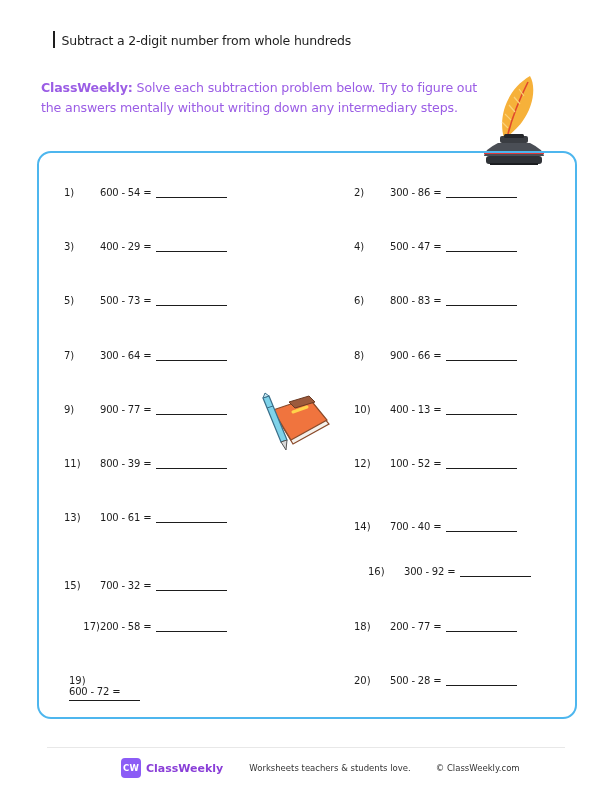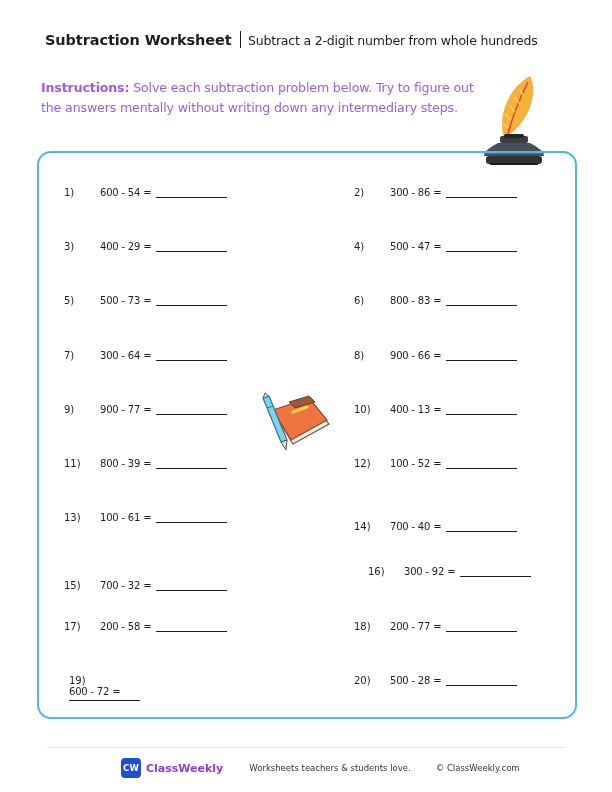--- a/index.html
+++ b/index.html
@@ -44,39 +44,38 @@
 
   .clipart { position: absolute; left: 255px; top: 392px; width: 80px; height: 66px; }
 
   .footer-line {
     position: absolute; left: 47px; top: 747px; width: 518px; height: 1px; background: #e8e8e8;
   }
   .footer {
     position: absolute; left: 121px; top: 758px; display: flex; align-items: center; white-space: nowrap;
   }
   .logo-badge {
-    width: 20px; height: 20px; border-radius: 4px; background: #1d4ed8;
+    width: 20px; height: 20px; border-radius: 4px; background: #8b5cf6;
     color: #fff; font-size: 8.5px; font-weight: bold; display: flex;
     align-items: center; justify-content: center; letter-spacing: 0.2px;
   }
   .logo-text { font-size: 11px; font-weight: bold; color: #8a3fd8; margin-left: 5px; }
   .tagline { font-size: 8.5px; color: #333; margin-left: 26px; }
   .copyright { font-size: 8.5px; color: #333; margin-left: 25px; }
 </style>
 </head>
 <body>
 
 <div class="header">
-  <span class="title">Subtraction Worksheet</span>
   <span class="sep"></span>
   <span class="subtitle">Subtract a 2-digit number from whole hundreds</span>
 </div>
 
 <div class="instructions">
-  <span class="label">Instructions:</span><span> Solve each subtraction problem below. Try to figure out the answers mentally without writing down any intermediary steps.</span>
+  <span class="label">ClassWeekly:</span><span> Solve each subtraction problem below. Try to figure out the answers mentally without writing down any intermediary steps.</span>
 </div>
 
 <svg class="inkwell" viewBox="0 0 72 96">
 
   <path d="M26 66 C20 46 28 18 52 4 C58 14 56 34 44 50 C38 58 32 62 28 66 Z" fill="#f6b13a"></path>
   <path d="M30 62 C34 46 40 30 50 10" stroke="#e0482d" stroke-width="1.6" fill="none"></path>
   <path d="M30 56 L24 50 M33 48 L27 42 M37 40 L31 33 M42 32 L36 25 M46 24 L41 17" stroke="#fbd27a" stroke-width="1.2"></path>
 
   <rect x="22" y="64" width="28" height="7" rx="2" fill="#3a3d42"></rect>
   <rect x="26" y="62" width="20" height="4" rx="1.5" fill="#24262a"></rect>
@@ -162,21 +161,21 @@
     <div class="problem" style="left: 64px; top: 580px;">
       <span class="num">15)</span>
       <span class="expr">700 - 32 =</span>
       <span class="blank"></span>
     </div>
     <div class="problem" style="left: 368px; top: 566.4px;">
       <span class="num">16)</span>
       <span class="expr">300 - 92 =</span>
       <span class="blank"></span>
     </div>
-    <div class="problem" style="left: 64px; top: 620.6px;">
+    <div class="problem" style="left: 64px; top: 620.6px; text-align: right;">
       <span class="num">17)</span>
       <span class="expr">200 - 58 =</span>
       <span class="blank"></span>
     </div>
     <div class="problem" style="left: 354px; top: 620.6px;">
       <span class="num">18)</span>
       <span class="expr">200 - 77 =</span>
       <span class="blank"></span>
     </div>
     <div class="problem" style="left: 64px; top: 674.8px; flex-direction: column;">

